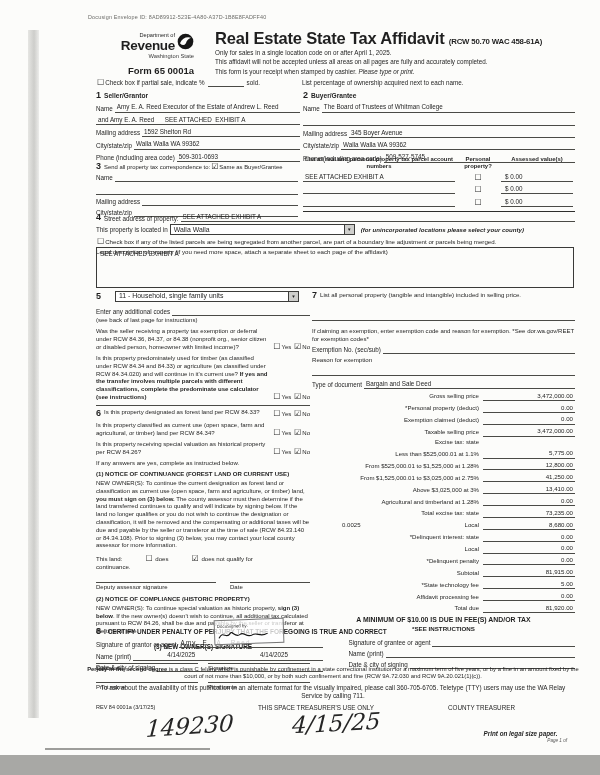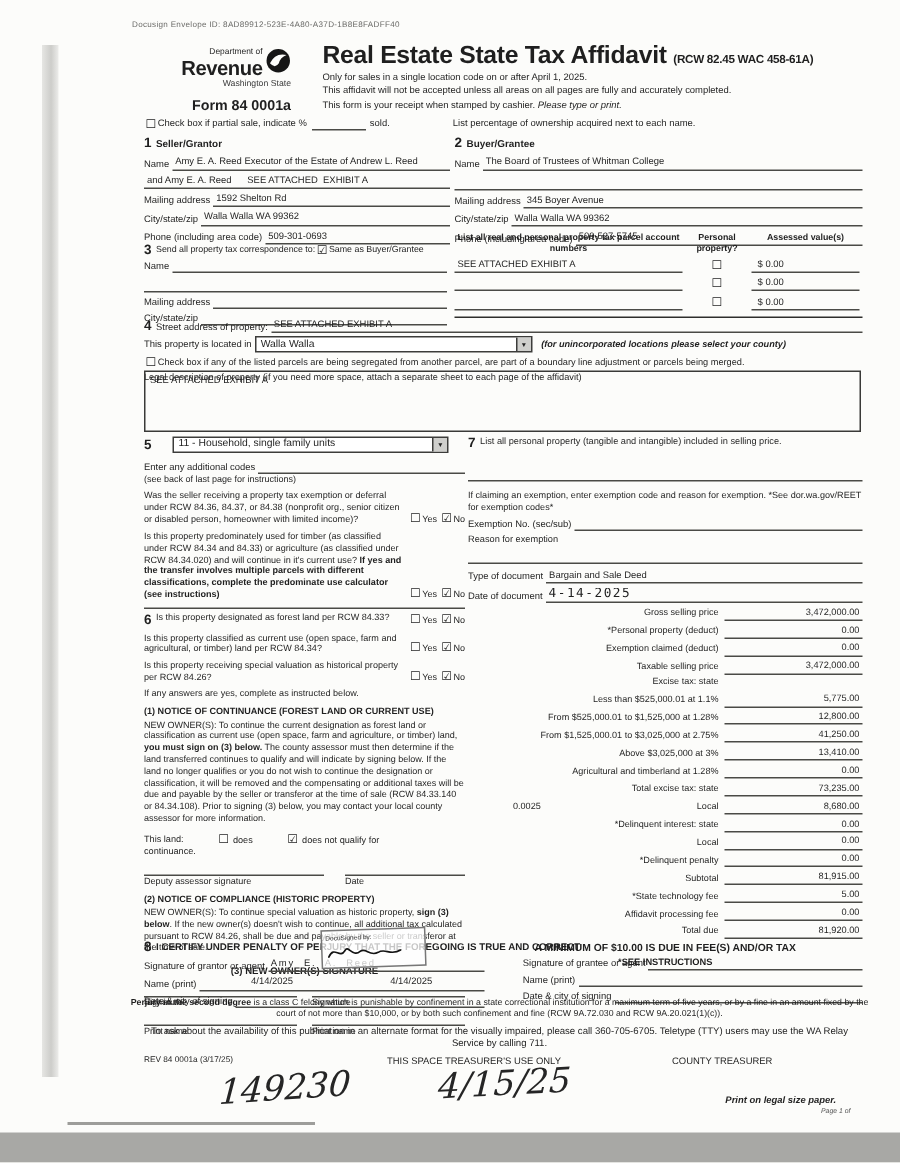--- a/index.html
+++ b/index.html
@@ -20,21 +20,21 @@
   .bottom-line { position:absolute; left:45px; bottom:25px; width:165px; height:2px; background:#9d9d9a; }
   .b { font-weight: bold; }
   .i { font-style: italic; }
 
   .abs { position:absolute; }
 
   
   #envelope { left:88px; top:14px; font-size:5.4px; color:#6b6b68; letter-spacing:0.2px; }
 
   
-  #header { left:88px; top:28px; width:487px; display:flex; align-items:flex-start; }
+  #header { left:88px; top:28px; width:487px; display:flex; align-items:center; }
   .logo-block { width:112px; text-align:right; padding-right:6px; padding-top:4px; }
   .dept-row { display:flex; justify-content:flex-end; align-items:center; gap:2px; }
   .dept-col { text-align:right; }
   .dept-small { font-size:5.6px; }
   .dept-big { font-size:13.5px; font-weight:bold; letter-spacing:-0.3px; line-height:1; }
   .dept-state { font-size:5.8px; color:#3a3a3a; margin-top:1px; }
   .form-no { font-size:9.5px; font-weight:bold; margin-top:4px; }
   .header-divider { width:1px; background:#2b2b2b; margin:0 7px; }
   .title-block { flex:1; padding-top:1px; }
   .form-title { font-size:16.5px; font-weight:bold; letter-spacing:-0.2px; line-height:1.05; }
@@ -156,27 +156,27 @@
           <div class="dept-big">Revenue</div>
         </div>
         <span>
           <svg width="17" height="17" viewBox="0 0 20 20">
             <circle cx="10" cy="10" r="9.2" fill="#161616"></circle>
             <path d="M3.5 12 Q 7.5 3.5 16.5 5.5 Q 11.5 7.5 10.5 12 Q 7.5 16.5 3.5 12 Z" fill="#fdfdfb"></path>
           </svg>
         </span>
       </div>
       <div class="dept-state">Washington State</div>
-      <div class="form-no">Form 84 0001a</div>
+      <div class="form-no">Form 65 0001a</div>
     </div>
     <div class="header-divider"></div>
     <div class="title-block">
       <div class="form-title">
         <span>Real Estate State Tax Affidavit</span>
-        <span class="title-ref">(RCW 82.45 WAC 458-61A)</span>
+        <span class="title-ref">(RCW 50.70 WAC 458-61A)</span>
       </div>
       <div class="hnote">Only for sales in a single location code on or after April 1, 2025.</div>
       <div class="hnote">This affidavit will not be accepted unless all areas on all pages are fully and accurately completed.</div>
       <div class="hnote">
         <span>This form is your receipt when stamped by cashier. </span><span class="i">Please type or print.</span>
       </div>
     </div>
   </div>
 
   <div class="abs" id="partial">
@@ -392,24 +392,20 @@
     <div class="frow">
         <span class="flabel">Exemption No. (sec/sub)</span>
         <span class="fval"></span>
       </div>
     <div style="font-size:6.15px; margin-top:2px;">Reason for exemption</div>
     <div class="divider" style="margin-top:11px;"></div>
 
     <div class="frow" style="margin-top:4px;">
         <span class="flabel">Type of document</span>
         <span class="fval">Bargain and Sale Deed</span>
-      </div>
-    <div class="frow">
-        <span class="flabel">Date of document</span>
-        <span class="fval doc-date">4-14-2025</span>
       </div>
 
     <div class="fin">
         <span class="finlab">Gross selling price</span>
         <span class="finamt">3,472,000.00</span>
       </div>
     <div class="fin">
         <span class="finlab">*Personal property (deduct)</span>
         <span class="finamt">0.00</span>
       </div>

